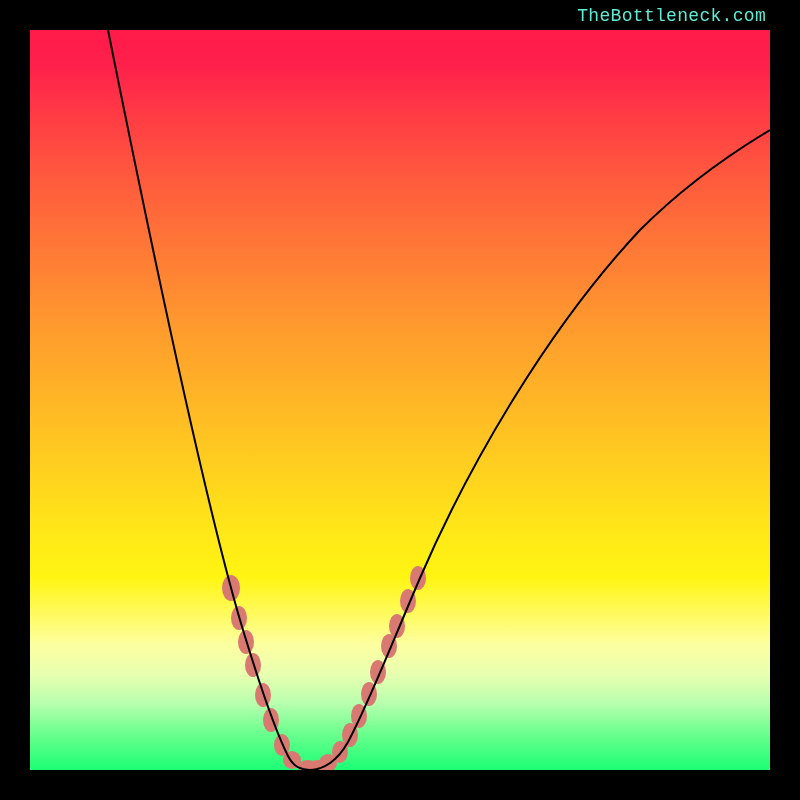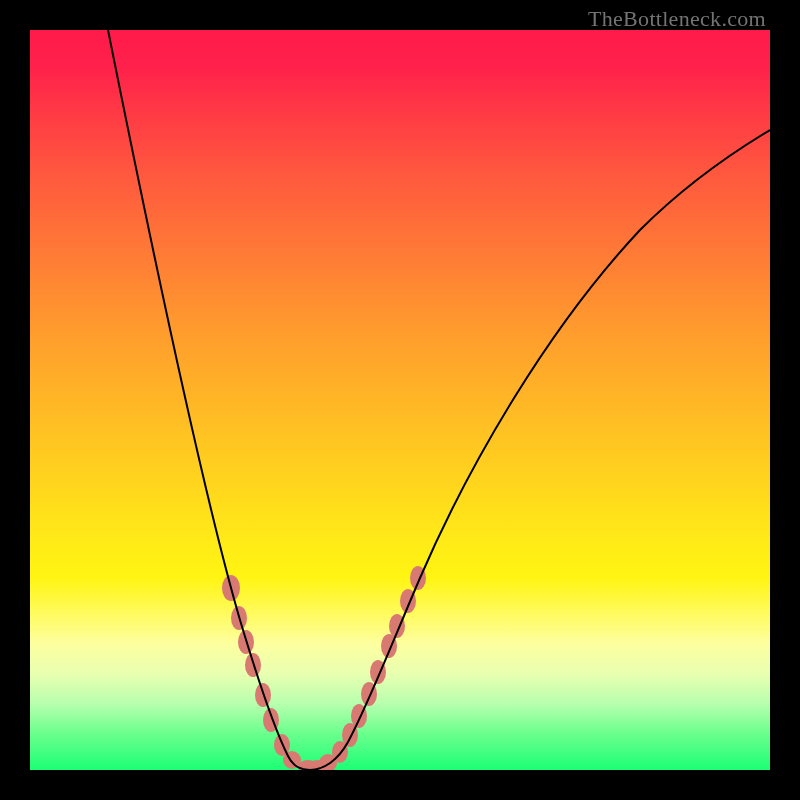--- a/index.html
+++ b/index.html
@@ -37,24 +37,24 @@
       #fdffa0 83%,
       #e8ffb0 87%,
       #b8ffae 91%,
       #6cff8e 95%,
       #1cff74 100%);
   }
   .watermark {
     position: absolute;
     top: 6px;
     right: 34px;
-    font-family: Liberation Serif, serif;
-    font-size: 22px;
+    font-family: Liberation Mono, monospace;
+    font-size: 18px;
     font-weight: 500;
-    color: #737373;
+    color: #5eead4;
     letter-spacing: 0.3px;
   }
   svg.curve {
     position: absolute;
     left: 0;
     top: 0;
     width: 740px;
     height: 740px;
   }
   .curve path {

